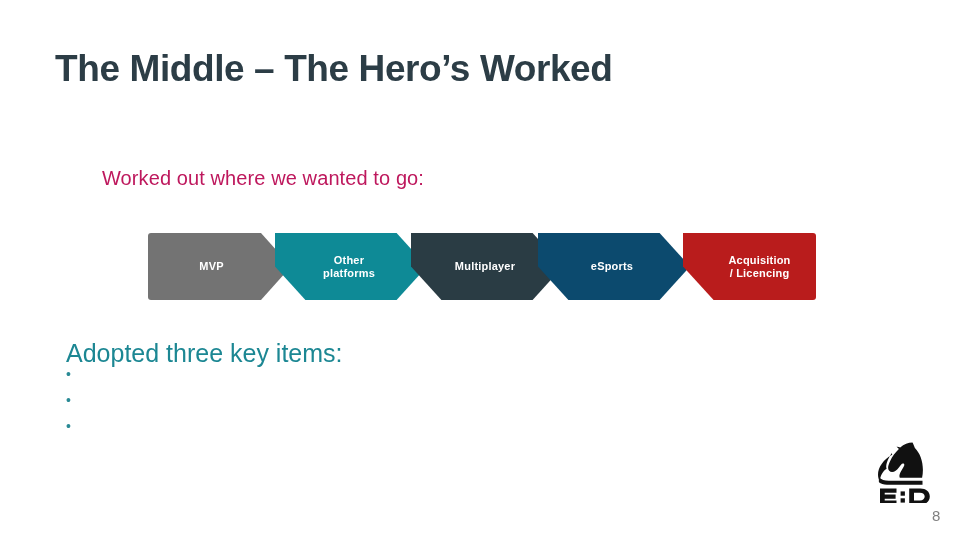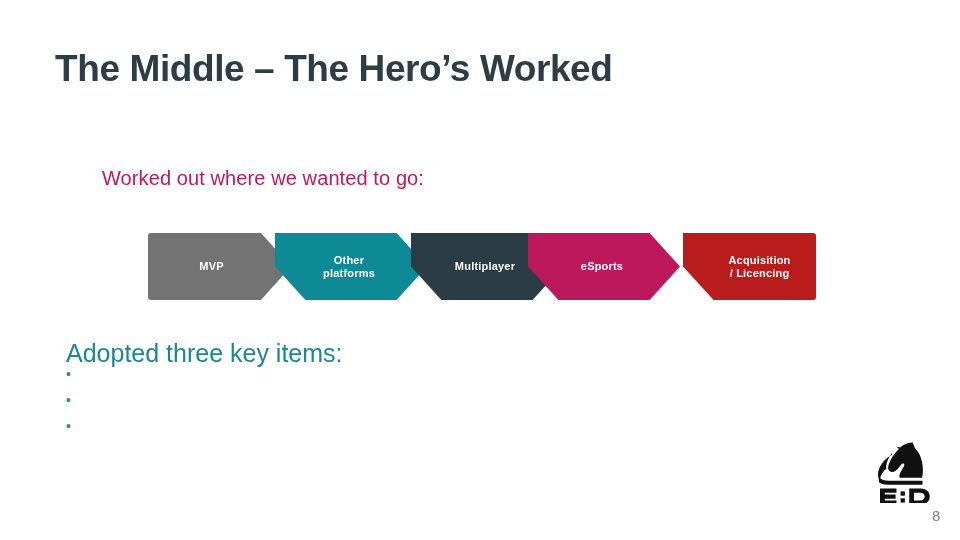--- a/index.html
+++ b/index.html
@@ -96,23 +96,23 @@
 
   .chev-2 {
     left: 263px;
     width: 152px;
     background: #2A3C44;
     clip-path: polygon(0% 0%, 80% 0%, 100% 50%, 80% 100%, 20% 100%, 0% 50%);
   }
   .chev-2 .chev-label { margin-right: 4px; }
 
   .chev-3 {
-    left: 380px;
+    left: 390px;
     width: 152px;
-    background: #be185d;
+    background: #0c4a6e;
     clip-path: polygon(0% 0%, 80% 0%, 100% 50%, 80% 100%, 20% 100%, 0% 50%);
   }
   .chev-3 .chev-label { margin-right: 4px; }
 
   
   .chev-4 {
     left: 535px;
     width: 133px;
     background: #b91c1c;
     clip-path: polygon(0% 0%, 100% 0%, 100% 100%, 23% 100%, 0% 50%);

